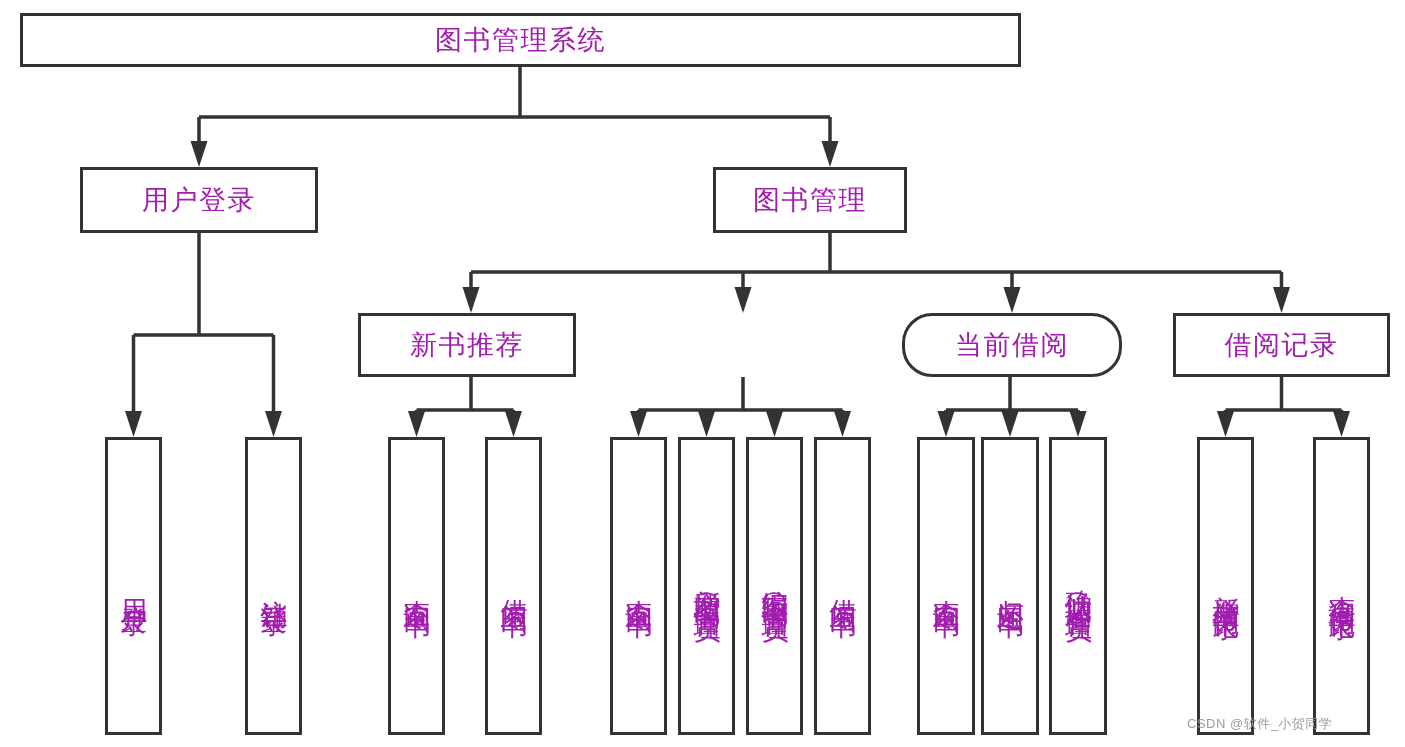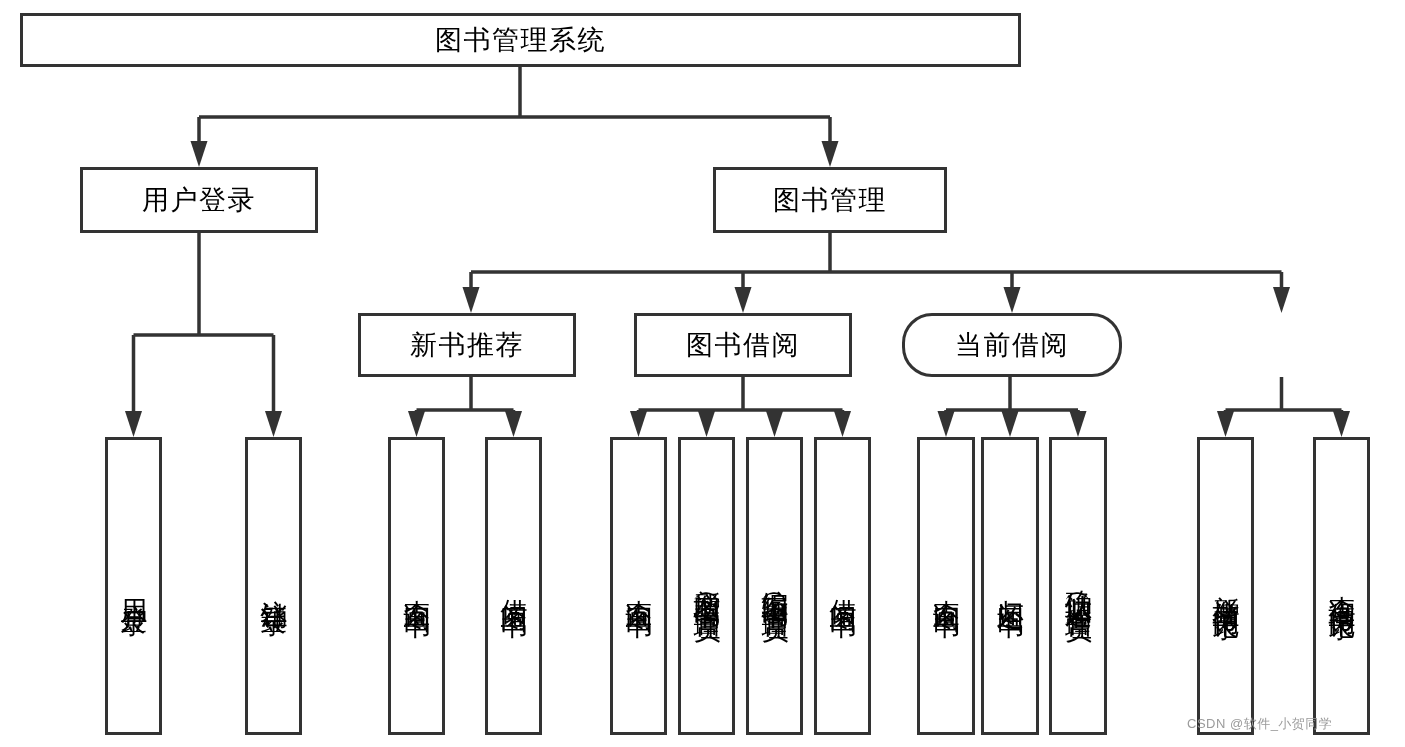--- a/index.html
+++ b/index.html
@@ -3,21 +3,21 @@
 <meta charset="utf-8">
 <style>
   html,body{margin:0;padding:0;background:#ffffff;}
   body{font-family:"Liberation Sans", sans-serif;}
   .canvas{position:relative;width:1405px;height:747px;background:#ffffff;overflow:hidden;}
   .wires{position:absolute;left:0;top:0;width:1405px;height:747px;}
   .box{
     position:absolute;box-sizing:border-box;
     border:3px solid #333333;background:#ffffff;
     display:flex;align-items:center;justify-content:center;
-    color:#000000;z-index:2;
+    color:#a21caf;z-index:2;
   }
   .hnode{font-size:27px;letter-spacing:1.5px;white-space:nowrap;}
   .vnode{top:437px;height:298px;width:57px;font-size:27px;}
   .vnode .label{
     writing-mode:vertical-rl;text-orientation:mixed;
     letter-spacing:4px;line-height:1;white-space:nowrap;
   }
   .watermark{
     position:absolute;left:1187px;top:715px;z-index:5;
     font-size:13px;color:#9b9b9b;letter-spacing:0.5px;white-space:nowrap;
@@ -73,32 +73,32 @@
     </g>
   </svg>
 
   <div class="box hnode" style="left:20px;top:13px;width:1001px;height:54px;">
     <span class="label">图书管理系统</span>
   </div>
 
   <div class="box hnode" style="left:80px;top:167px;width:238px;height:66px;">
     <span class="label">用户登录</span>
   </div>
-  <div class="box hnode" style="left:713px;top:167px;width:234px;height:66px;">
+  <div class="box hnode" style="left:713px;top:167px;width:194px;height:66px;">
     <span class="label">图书管理</span>
   </div>
 
   <div class="box hnode" style="left:358px;top:313px;width:218px;height:64px;">
     <span class="label">新书推荐</span>
   </div>
-  <div class="box hnode" style="left:634px;top:313px;width:218px;height:64px;">
-    <span class="label">图书借阅</span>
-  </div>
   <div class="box hnode" style="left:902px;top:313px;width:220px;height:64px;border-radius:30px;">
     <span class="label">当前借阅</span>
+  </div>
+  <div class="box hnode" style="left:1173px;top:313px;width:217px;height:64px;">
+    <span class="label">借阅记录</span>
   </div>
 
   <div class="box vnode" style="left:105px;">
     <span class="label">用户登录</span>
   </div>
   <div class="box vnode" style="left:245px;">
     <span class="label">注销登录</span>
   </div>
 
   <div class="box vnode" style="left:388px;">

